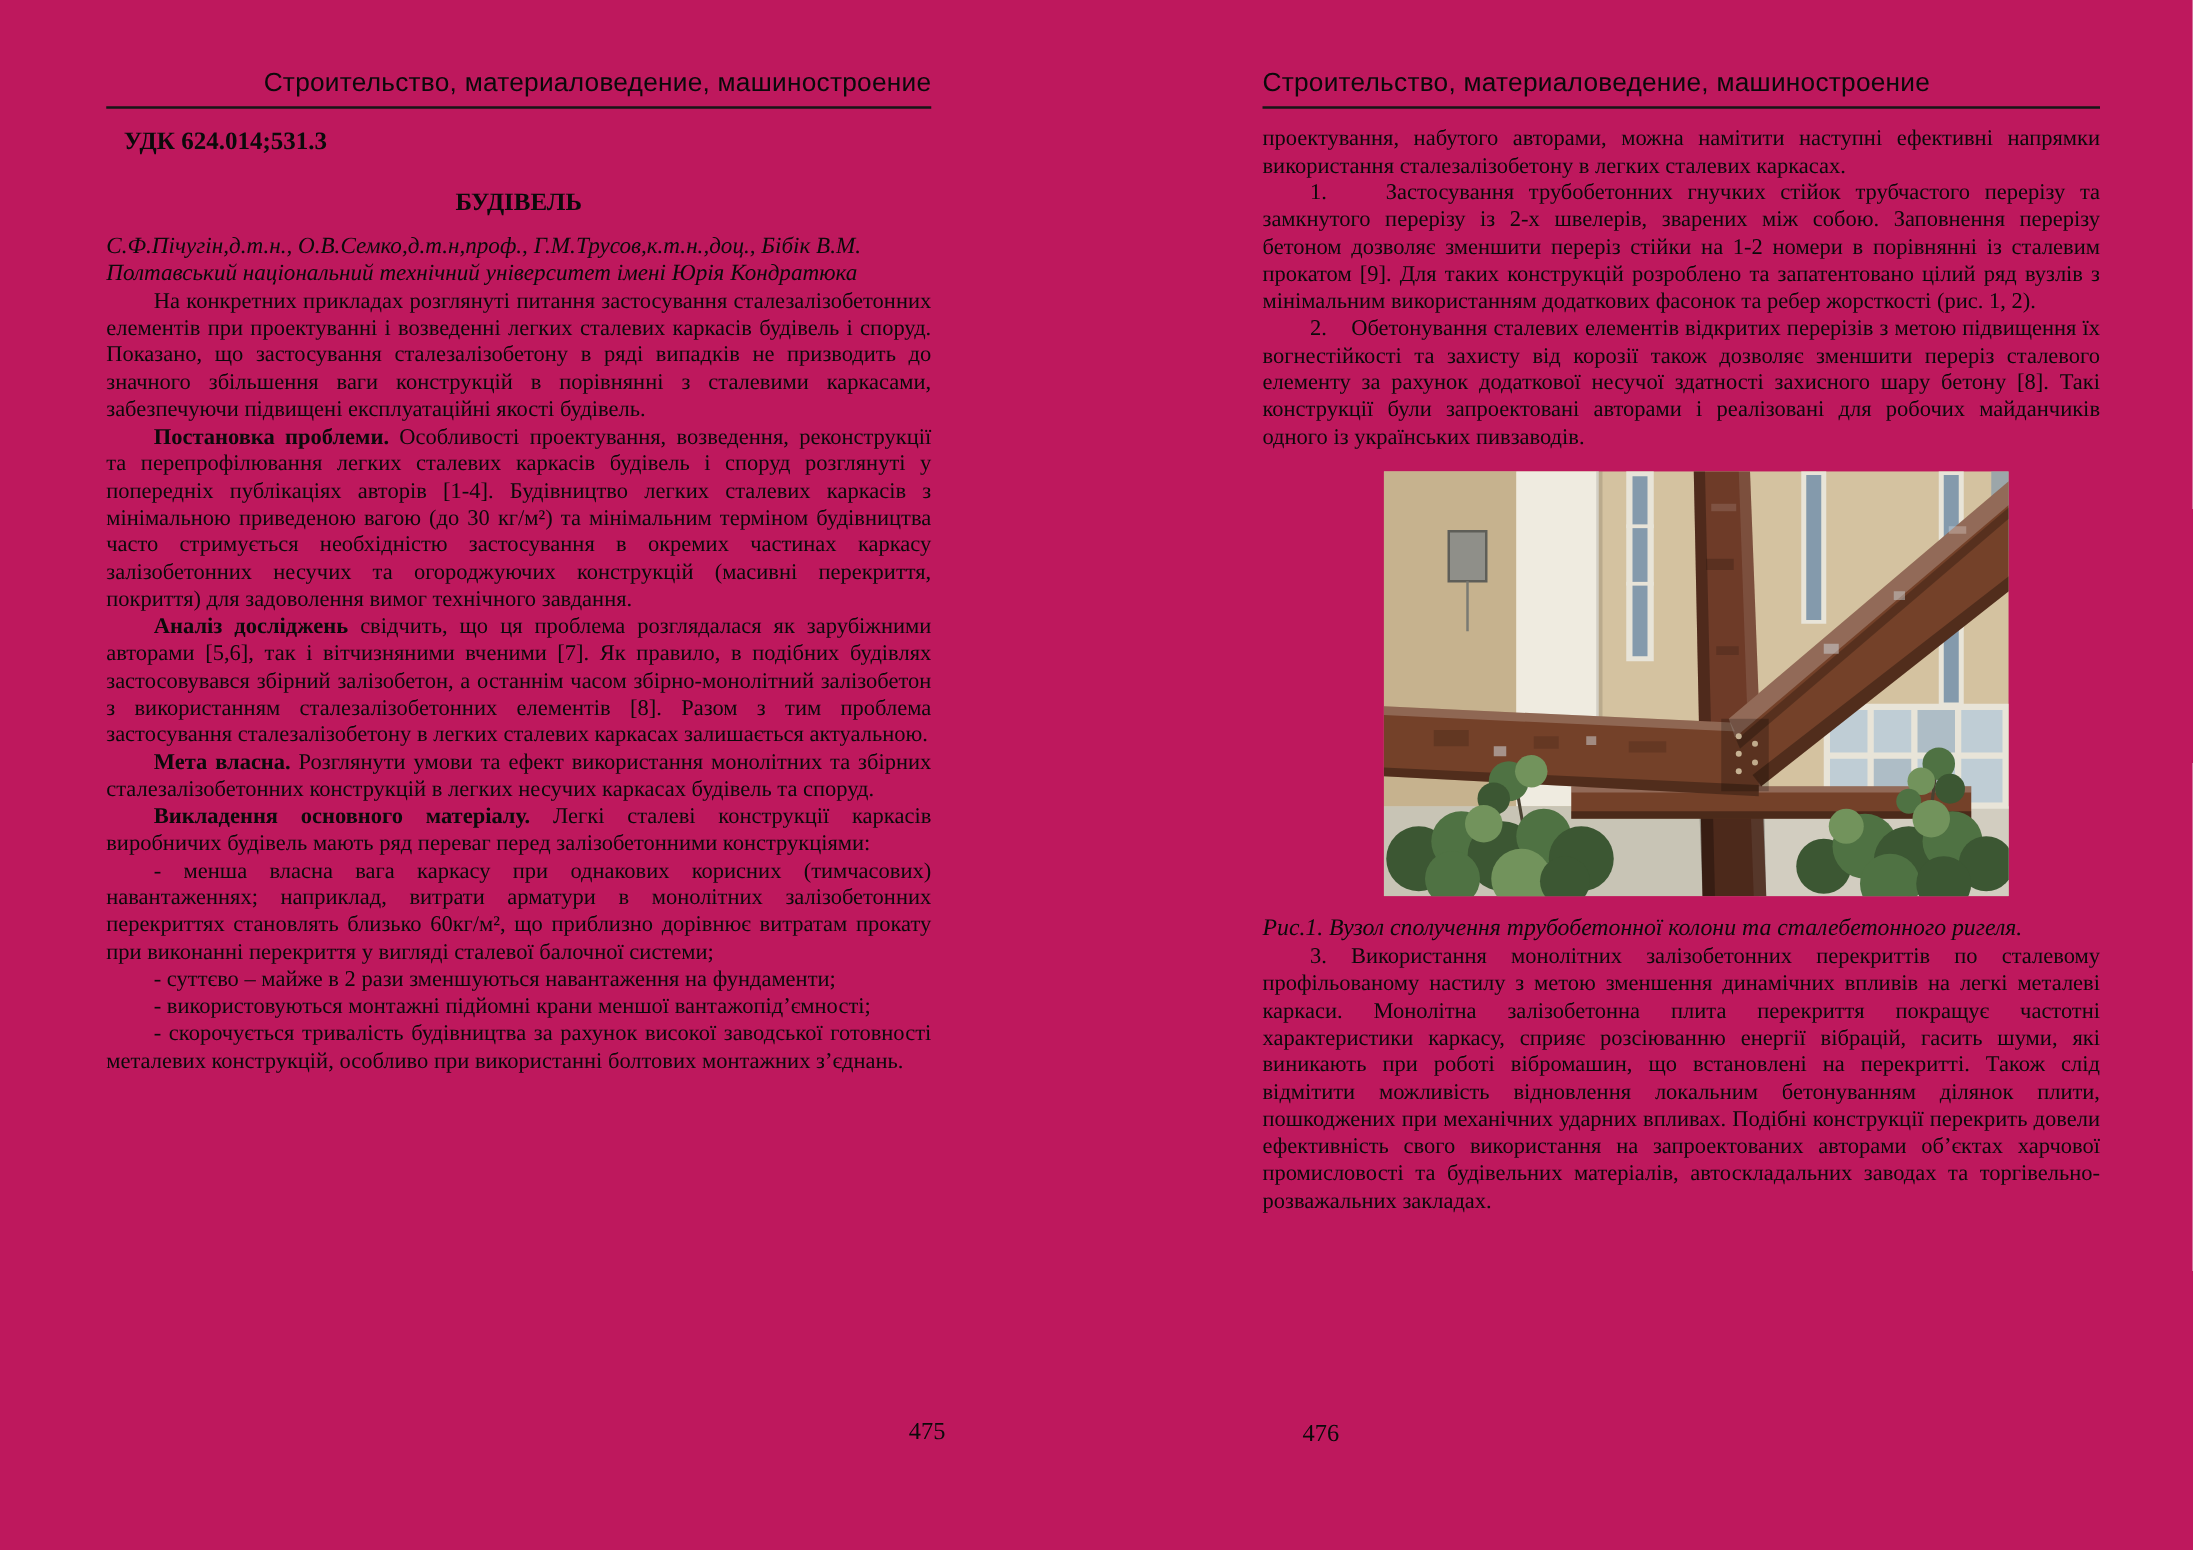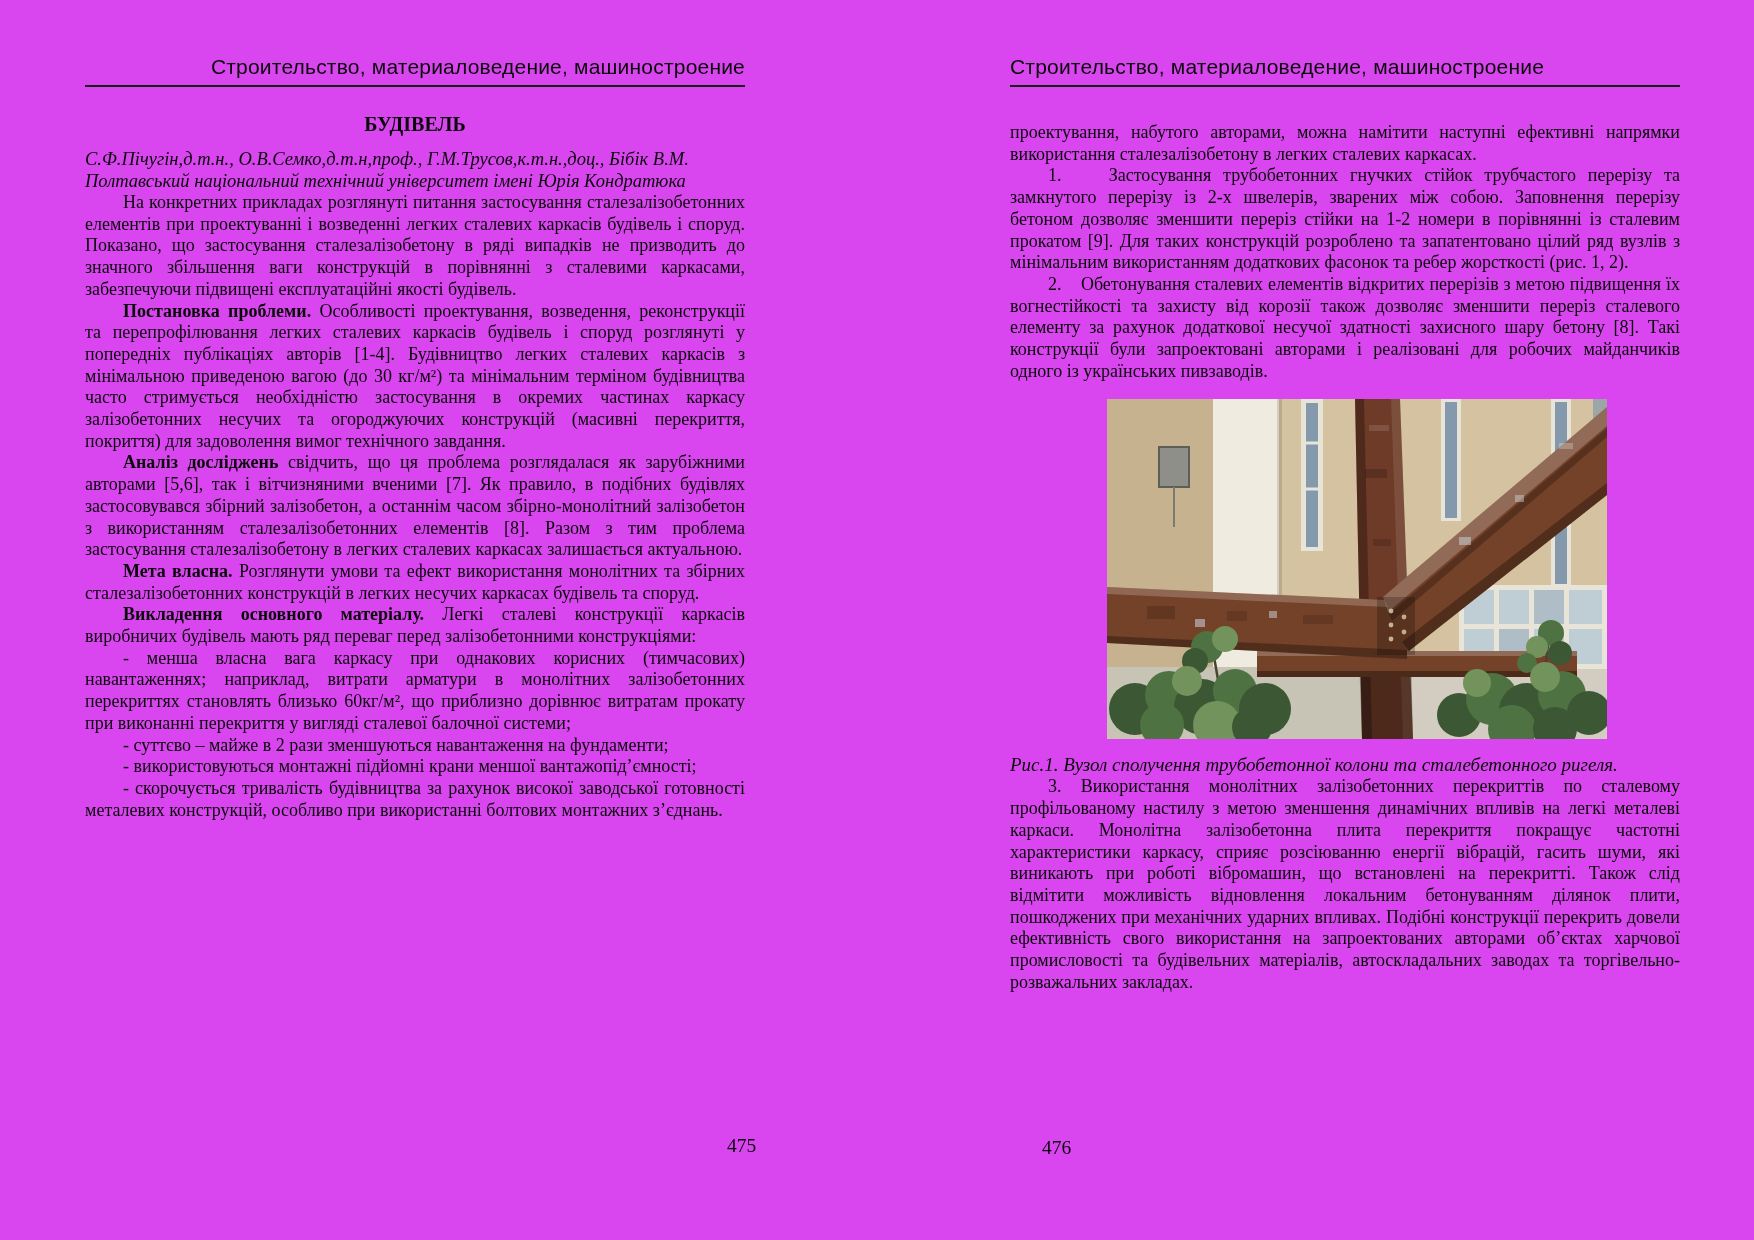--- a/index.html
+++ b/index.html
@@ -7,21 +7,21 @@
     padding: 0;
     width: 1754px;
     height: 1240px;
     overflow: hidden;
     background: #ffffff;
   }
   .canvas {
     position: absolute;
     top: 0; left: 0;
     width: 1754px; height: 1240px;
-    background: #d946ef;
+    background: #be185d;
     font-family: "Liberation Serif", serif;
     color: #0a0a0a;
   }
   .col { position: absolute; top: 55px; }
   .col-left  { left: 85px;  width: 660px; }
   .col-right { left: 1010px; width: 670px; }
 
   .running-head {
     font-family: "Liberation Sans", sans-serif;
     font-size: 21px;
@@ -55,21 +55,21 @@
   .body {
     font-size: 18px;
     line-height: 21.7px;
     text-align: justify;
     text-justify: inter-word;
   }
   .body p { margin: 0; }
   .indent { text-indent: 38px; }
   .lead { font-weight: bold; }
   .abstract { margin-top: 42px; }
-  .body-right { margin-top: 35px; }
+  .body-right { margin-top: 13px; }
 
   .figure {
     margin: 17px 0 0 97px;
     width: 500px;
     height: 340px;
     padding: 0;
   }
   .figure svg { display: block; width: 500px; height: 340px; }
 
   .caption {
@@ -90,20 +90,21 @@
   .pn-right { left: 1014px; top: 1137px; }
 </style>
 </head>
 <body>
 
 <div class="canvas">
 
   <section class="col col-left">
     <div class="running-head rh-right">Строительство, материаловедение, машиностроение</div>
 
+    <div class="udk">УДК 624.014;531.3</div>
 
     <h1 class="title"><br><span>БУДІВЕЛЬ</span></h1>
 
     <div class="authors-block">
       <div class="authors">С.Ф.Пічугін,д.т.н., О.В.Семко,д.т.н,проф., Г.М.Трусов,к.т.н.,доц., Бібік В.М.</div>
       <div class="authors">Полтавський національний технічний університет імені Юрія Кондратюка</div>
     </div>
 
     <div class="body">
       <p class="indent abstract">На конкретних прикладах розглянуті питання застосування сталезалізобетонних елементів при проектуванні і возведенні легких сталевих каркасів будівель і споруд. Показано, що застосування сталезалізобетону в ряді випадків не призводить до значного збільшення ваги конструкцій в порівнянні з сталевими каркасами, забезпечуючи підвищені експлуатаційні якості будівель.</p>

